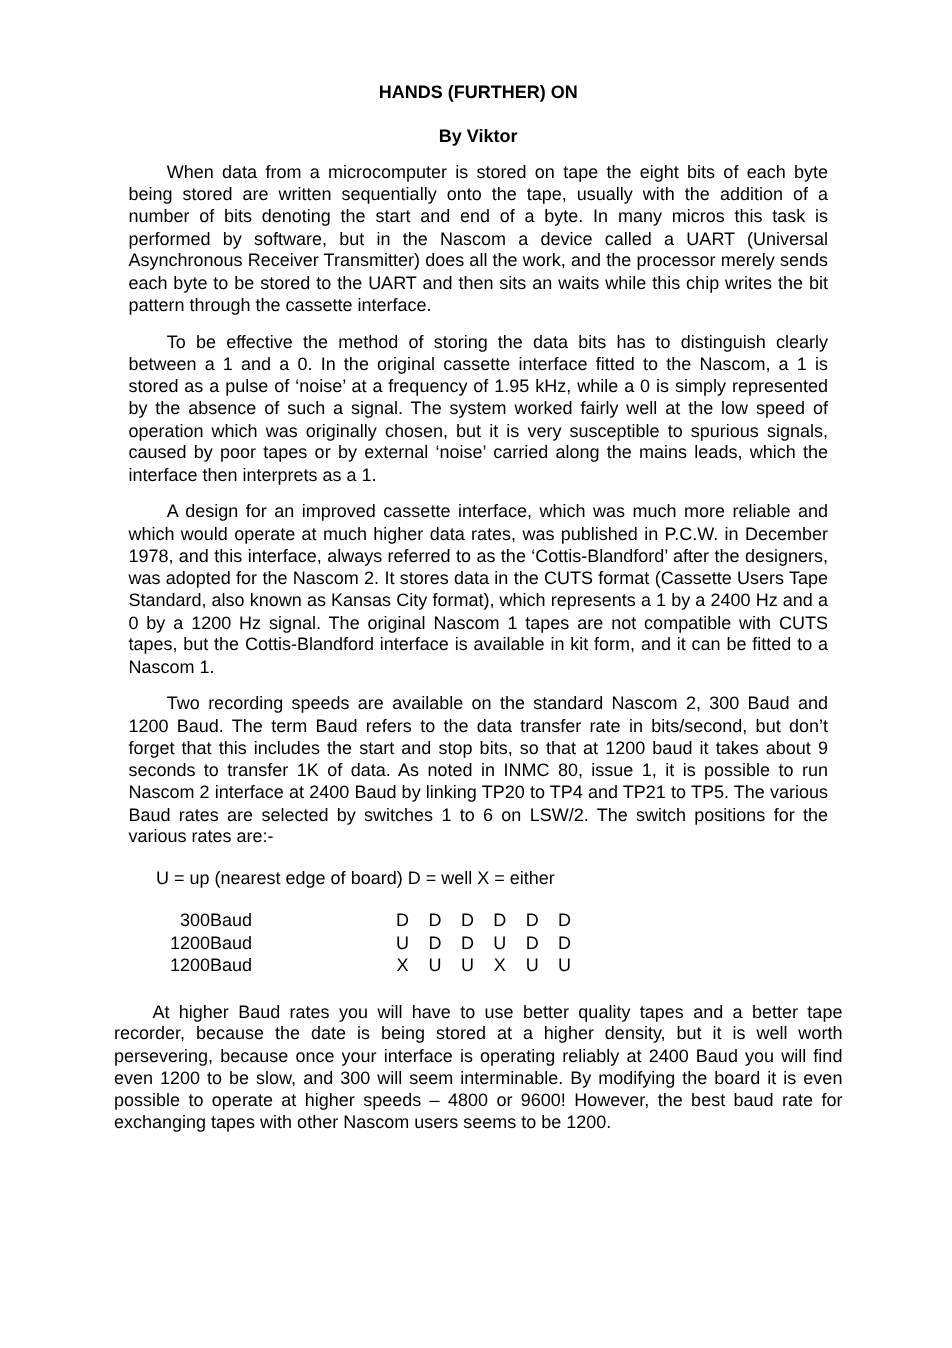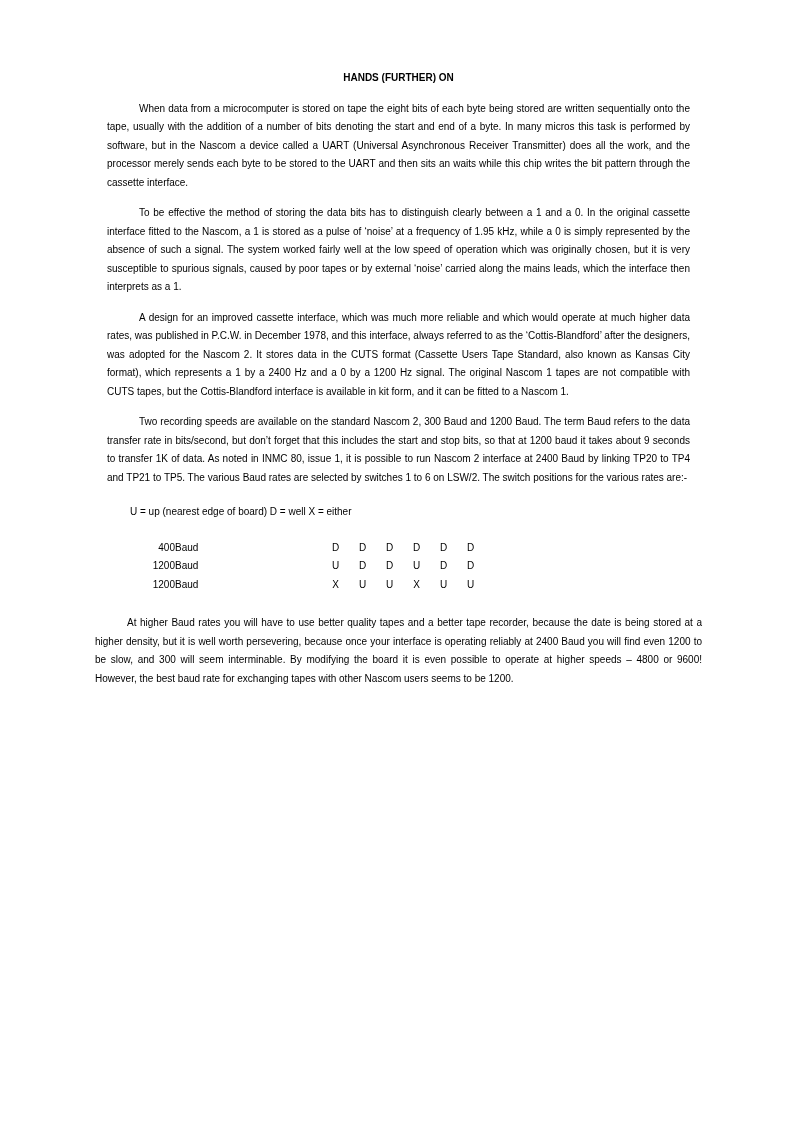--- a/index.html
+++ b/index.html
@@ -9,21 +9,21 @@
   }
   .page {
     position: relative;
     width: 793px;
     height: 1123px;
     box-sizing: border-box;
     padding: 69px 91px 0 95px;
     background: #ffffff;
     color: #000000;
     font-family: "Liberation Sans", sans-serif;
-    font-size: 10px;
+    font-size: 15px;
     line-height: 18.5px;
     overflow: hidden;
   }
   .title {
     text-align: center;
     font-weight: bold;
     margin: 0;
   }
   .byline {
     text-align: center;
@@ -67,20 +67,21 @@
     margin: 37px 0 0 0;
   }
 </style>
 </head>
 <body>
 
 <div class="page">
 
   <div class="title">HANDS (FURTHER) ON</div>
 
+  <div class="byline">By Viktor</div>
 
 
   <p class="body-para">When data from a microcomputer is stored on tape the eight bits of each byte being stored are written sequentially onto the tape, usually with the addition of a number of bits denoting the start and end of a byte. In many micros this task is performed by software, but in the Nascom a device called a UART (Universal Asynchronous Receiver Transmitter) does all the work, and the processor merely sends each byte to be stored to the UART and then sits an waits while this chip writes the bit pattern through the cassette interface.</p>
   <p class="body-para">To be effective the method of storing the data bits has to distinguish clearly between a 1 and a 0. In the original cassette interface fitted to the Nascom, a 1 is stored as a pulse of ‘noise’ at a frequency of 1.95 kHz, while a 0 is simply represented by the absence of such a signal. The system worked fairly well at the low speed of operation which was originally chosen, but it is very susceptible to spurious signals, caused by poor tapes or by external ‘noise’ carried along the mains leads, which the interface then interprets as a 1.</p>
   <p class="body-para">A design for an improved cassette interface, which was much more reliable and which would operate at much higher data rates, was published in P.C.W. in December 1978, and this interface, always referred to as the ‘Cottis-Blandford’ after the designers, was adopted for the Nascom 2. It stores data in the CUTS format (Cassette Users Tape Standard, also known as Kansas City format), which represents a 1 by a 2400 Hz and a 0 by a 1200 Hz signal. The original Nascom 1 tapes are not compatible with CUTS tapes, but the Cottis-Blandford interface is available in kit form, and it can be fitted to a Nascom 1.</p>
   <p class="body-para">Two recording speeds are available on the standard Nascom 2, 300 Baud and 1200 Baud. The term Baud refers to the data transfer rate in bits/second, but don’t forget that this includes the start and stop bits, so that at 1200 baud it takes about 9 seconds to transfer 1K of data. As noted in INMC 80, issue 1, it is possible to run Nascom 2 interface at 2400 Baud by linking TP20 to TP4 and TP21 to TP5. The various Baud rates are selected by switches 1 to 6 on LSW/2. The switch positions for the various rates are:-</p>
 
   <div class="key-line">U = up (nearest edge of board) D = well X = either</div>
 
   <table class="switch-table">
@@ -90,21 +91,21 @@
         <col style="width:54px">
       <col style="width:27px">
         <col style="width:27px">
         <col style="width:27px">
       <col style="width:27px">
         <col style="width:27px">
         <col style="width:27px">
     </colgroup>
     <tbody>
     <tr>
-      <td class="c-rate">400</td>
+      <td class="c-rate">300</td>
       <td class="c-unit">Baud</td>
       <td class="c-swl"></td>
       <td class="c-sw">D</td>
       <td class="c-sw">D</td>
       <td class="c-sw">D</td>
       <td class="c-sw">D</td>
       <td class="c-sw">D</td>
       <td class="c-sw">D</td>
     </tr>
     <tr>

